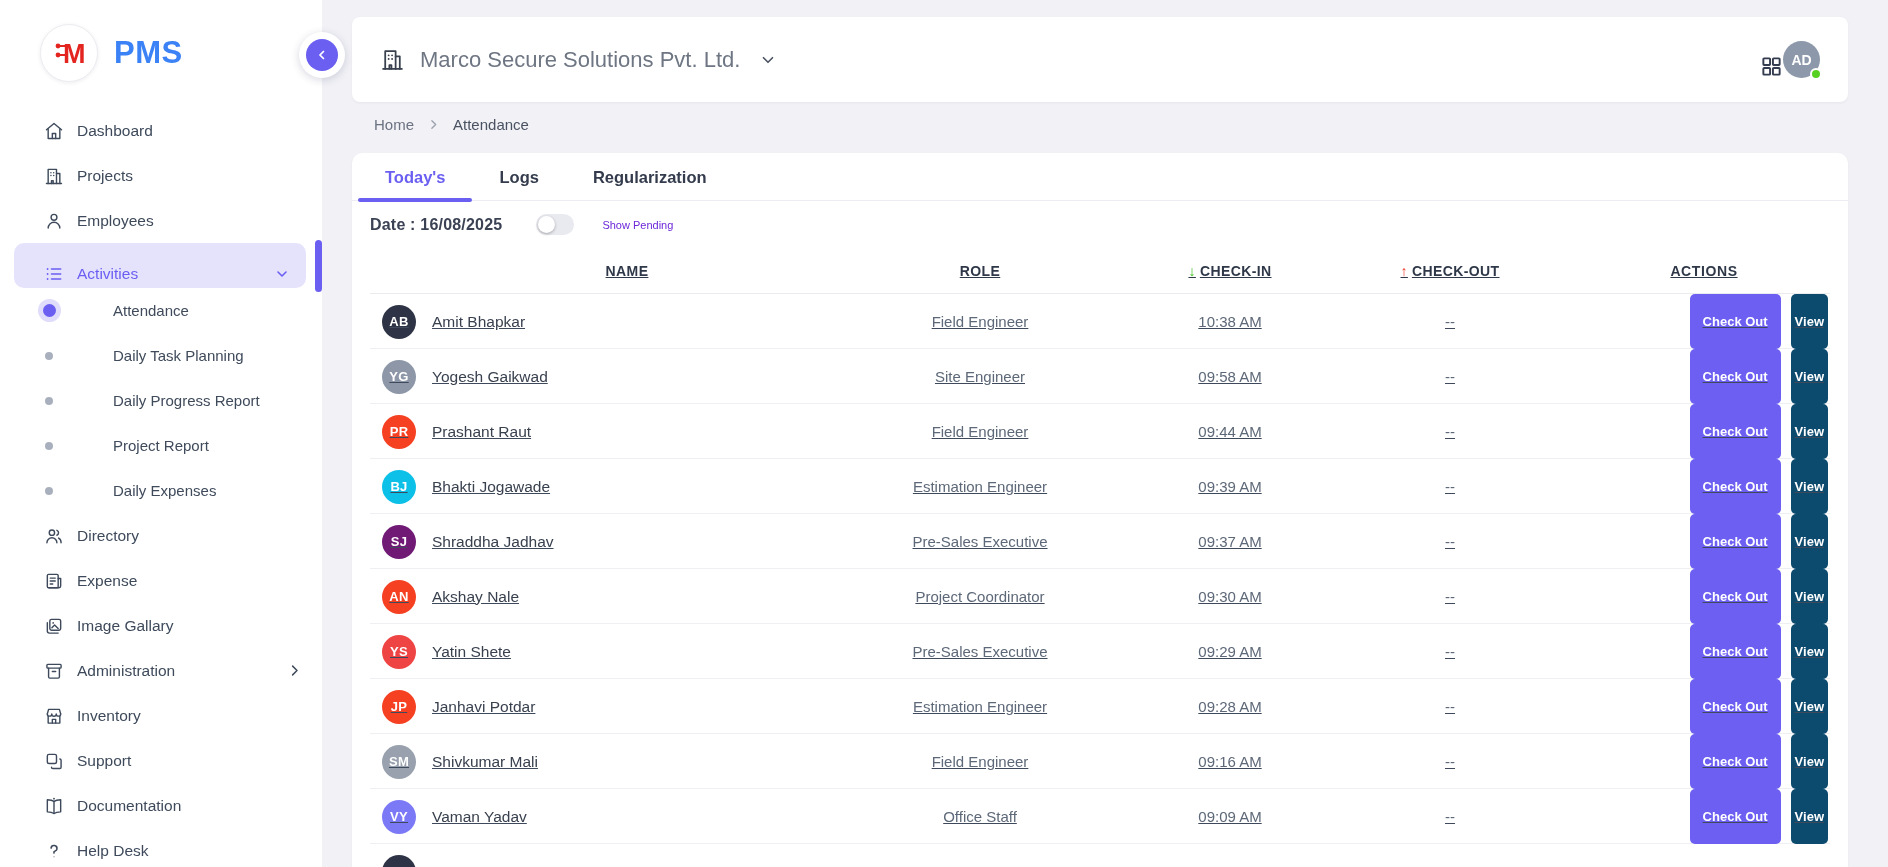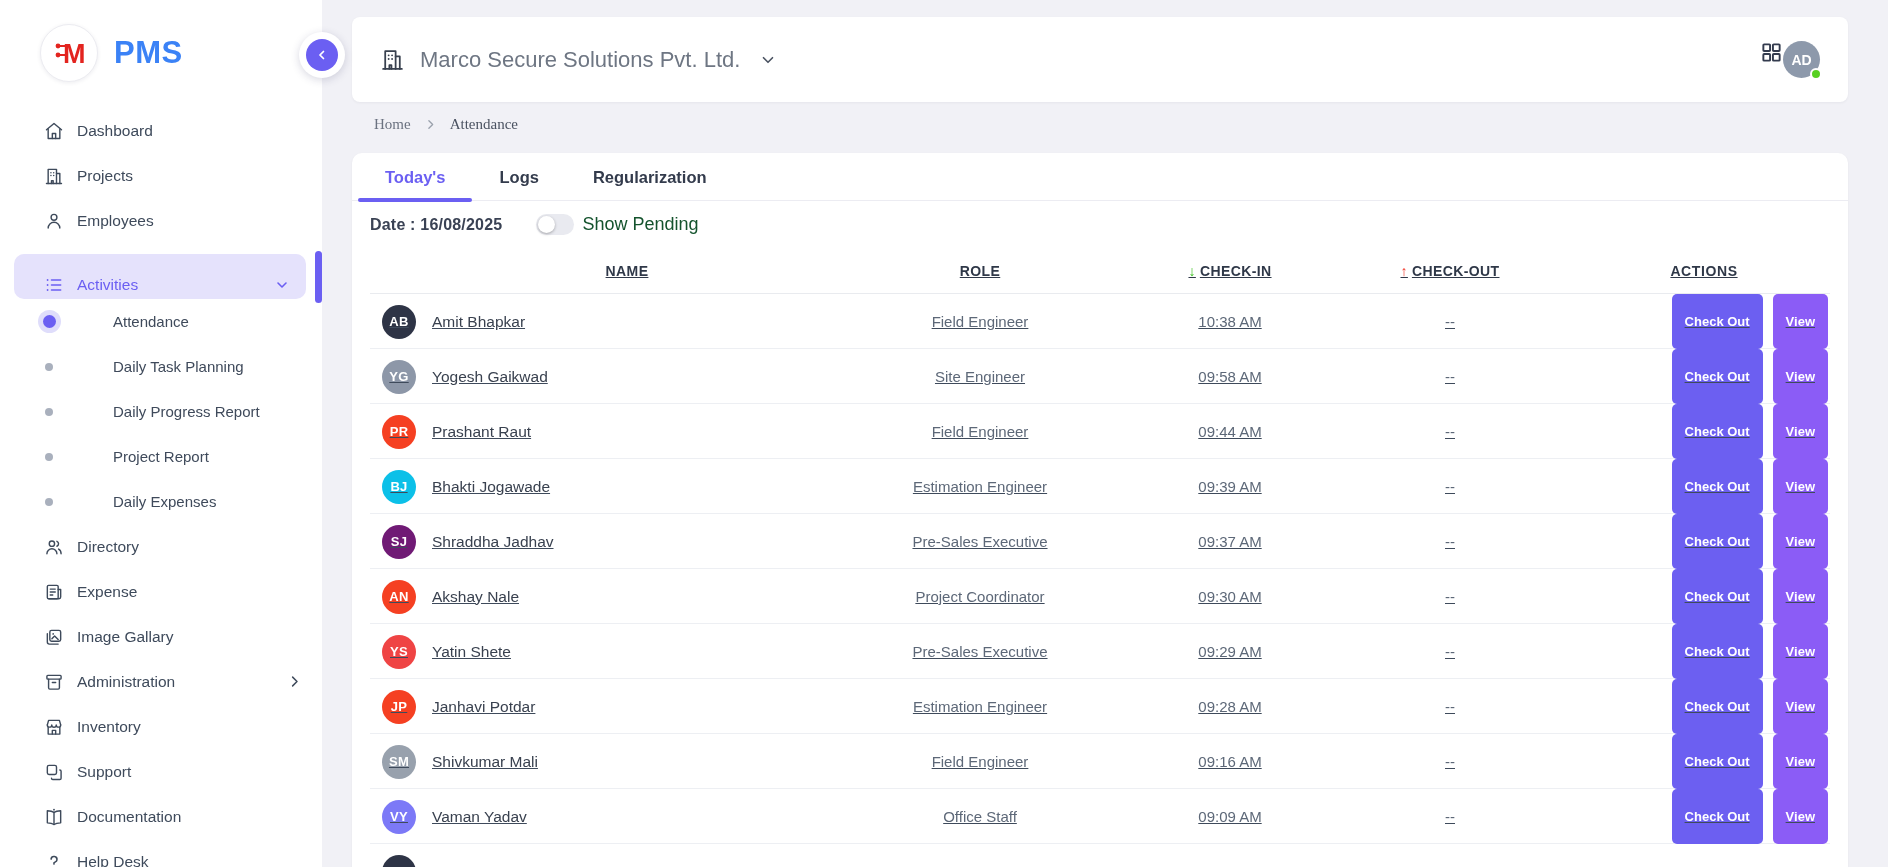--- a/index.html
+++ b/index.html
@@ -7,82 +7,82 @@
   body { background:#f1f1f6; font-family:"Liberation Sans", sans-serif; position:relative; color:#3e4a5b; }
   svg { display:block; }
 
   
   .sidebar { position:absolute; left:0; top:0; bottom:0; width:322px; background:#fff; z-index:2; }
   .logo-row { display:flex; align-items:center; gap:16px; padding:24px 0 26px 40px; }
   .logo-circle { width:58px; height:58px; border-radius:50%; border:1px solid #ececf1; box-shadow:0 1px 4px rgba(20,20,60,.08); display:flex; align-items:center; justify-content:center; background:#fff; }
   .logo-text { font-size:31px; font-weight:800; color:#3b82f6; letter-spacing:.5px; }
   .nav-item { display:flex; align-items:center; gap:13px; height:45px; padding:0 20px 0 44px; color:#3e4a5b; font-size:15.5px; font-weight:500; cursor:pointer; position:relative; }
   .nav-item .nicon { color:#3e4a5b; display:flex; }
-  .nav-item.active { background:#e5e2fc; color:#6b5ff2; margin:11px 16px 0 14px; padding:16px 16px 0 30px; border-radius:10px; }
+  .nav-item.active { background:#e5e2fc; color:#6b5ff2; margin:0 16px 0 14px; padding:16px 16px 0 30px; border-radius:10px; }
   .nav-item.active .nicon { color:#6b5ff2; }
   .chev-right-wrap { margin-left:auto; color:#3e4a5b; display:flex; }
   .nav-item.active .chev-right-wrap { color:#6b5ff2; }
   .active-bar { position:absolute; right:-16px; top:50%; transform:translateY(-50%); width:7px; height:52px; background:#6b5ff2; border-radius:4px; }
   .sub-item { display:flex; align-items:center; height:45px; padding-left:40px; font-size:15px; font-weight:500; color:#3f4a5b; cursor:pointer; }
   .bullet-box { width:18px; display:flex; justify-content:center; align-items:center; }
   .bullet { width:8px; height:8px; border-radius:50%; background:#a9b0bd; }
   .sub-item.active .bullet { width:13px; height:13px; background:#6b5ff2; box-shadow:0 0 0 5px #dfddfb; }
   .sub-label { margin-left:55px; }
 
   
   .collapse-btn { position:absolute; left:299px; top:32px; width:46px; height:46px; border-radius:50%; background:#fff; box-shadow:0 2px 8px rgba(40,40,90,.18); z-index:3; display:flex; align-items:center; justify-content:center; cursor:pointer; }
   .collapse-inner { width:32px; height:32px; border-radius:50%; background:#6b5ff2; display:flex; align-items:center; justify-content:center; color:#fff; }
 
   
   .header-card { position:absolute; left:352px; top:17px; width:1496px; height:85px; background:#fff; border-radius:8px; box-shadow:0 1px 3px rgba(16,24,40,.05); display:flex; align-items:center; padding:0 28px; }
   .company { display:flex; align-items:center; gap:15px; cursor:pointer; }
   .company-icon { color:#39414f; }
   .company-name { font-size:22px; font-weight:500; color:#6e7683; }
   .company-chev { color:#4a5261; margin-left:4px; }
-  .header-right { margin-left:auto; display:flex; align-items:flex-start; }
+  .header-right { margin-left:auto; display:flex; align-items:flex-end; }
   .grid-icon { color:#333b4e; cursor:pointer; }
   .avatar-wrap { position:relative; width:37px; height:37px; cursor:pointer; }
   .avatar-circle { width:37px; height:37px; border-radius:50%; background:#8d99ab; color:#fff; font-size:14px; font-weight:700; display:flex; align-items:center; justify-content:center; }
   .online-dot { position:absolute; right:-2px; bottom:-2px; width:12px; height:12px; border-radius:50%; background:#57d021; border:2px solid #fff; }
 
   
-  .breadcrumb { position:absolute; left:374px; top:116px; display:flex; align-items:center; gap:13px; font-size:15px;font-family:Liberation Serif, serif; }
+  .breadcrumb { position:absolute; left:374px; top:116px; display:flex; align-items:center; gap:13px; font-size:15px; }
   .bc-home { color:#6b7280; cursor:pointer; }
   .bc-sep { color:#9aa1ac; display:flex; }
   .bc-current { color:#4a5261; }
 
   
   .content-card { position:absolute; left:352px; top:153px; width:1496px; height:760px; background:#fff; border-radius:10px; box-shadow:0 1px 3px rgba(16,24,40,.05); }
   .tabs { display:flex; padding-left:6px; border-bottom:1px solid #ececf2; }
   .tab { padding:15px 27px 13px; font-size:16.5px; font-weight:600; color:#333b4c; position:relative; cursor:pointer; }
   .tab.active { color:#6b5ff2; }
   .tab.active::after { content:""; position:absolute; left:0; right:0; bottom:-2px; height:4px; border-radius:3px; background:#6b5ff2; }
 
   .filter-row { display:flex; align-items:center; padding:13px 18px; }
   .date-label { font-size:16px; font-weight:700; color:#3a4254; letter-spacing:.2px; }
   .toggle { width:38px; height:21px; border-radius:11px; background:#e9eaf0; position:relative; margin-left:34px; cursor:pointer; flex:none; }
   .knob { width:17px; height:17px; background:#fff; border-radius:50%; position:absolute; left:2px; top:2px; box-shadow:0 1px 3px rgba(0,0,0,.3); }
-  .toggle-label { font-size:18px; color:#14532d; margin-left:8px; }
+  .toggle-label { font-size:11px; color:#6d28d9; margin-left:28px; }
 
   .table { padding:0 18px; }
   .thead, .trow { display:grid; grid-template-columns:62px 390px 316px 184px 256px 1fr; align-items:center;text-decoration:underline; }
   .thead { height:46px; border-bottom:1px solid #e9ebef; font-size:14px; font-weight:700; color:#2f3848; letter-spacing:.4px; }
   .th { text-align:center; }
   .th.th-actions { letter-spacing:.6px; }
   .arrow-down { color:#3fc122; font-weight:700; margin-right:4px; }
   .arrow-up { color:#f2392b; font-weight:700; margin-right:4px; }
   .trow { height:55px; border-bottom:1px solid #edeff3; }
   .c-avatar { padding-left:12px; }
   .avatar { width:34px; height:34px; border-radius:50%; color:#fff; font-size:13px; font-weight:700; display:flex; align-items:center; justify-content:center; letter-spacing:.3px; }
   .c-name { font-size:15.5px; color:#39414f; }
   .c-role, .c-in, .c-out { text-align:center; font-size:15px; color:#5d6878; }
   .c-actions { display:flex; justify-content:flex-end; gap:10px; padding-right:2px; }
   .btn { border:none; border-radius:5px; color:#fff; font-weight:700; font-size:13px; font-family:"Liberation Sans", sans-serif; padding:20px 13px; cursor:pointer; }
   .btn-checkout { background:#6c5ff1; }
-  .btn-view { background:#8b5cf6; padding:8px 13px; }
+  .btn-view { background:#0c4a6e; padding:8px 4px; }
 </style>
 </head>
 <body>
 
 <div class="sidebar">
   <div class="logo-row">
     <div class="logo-circle">
       <svg width="40" height="40" viewBox="0 0 40 40">
         <circle cx="9" cy="13" r="2.4" fill="#e3241f"></circle>
         <circle cx="9" cy="22" r="2.4" fill="#e3241f"></circle>

